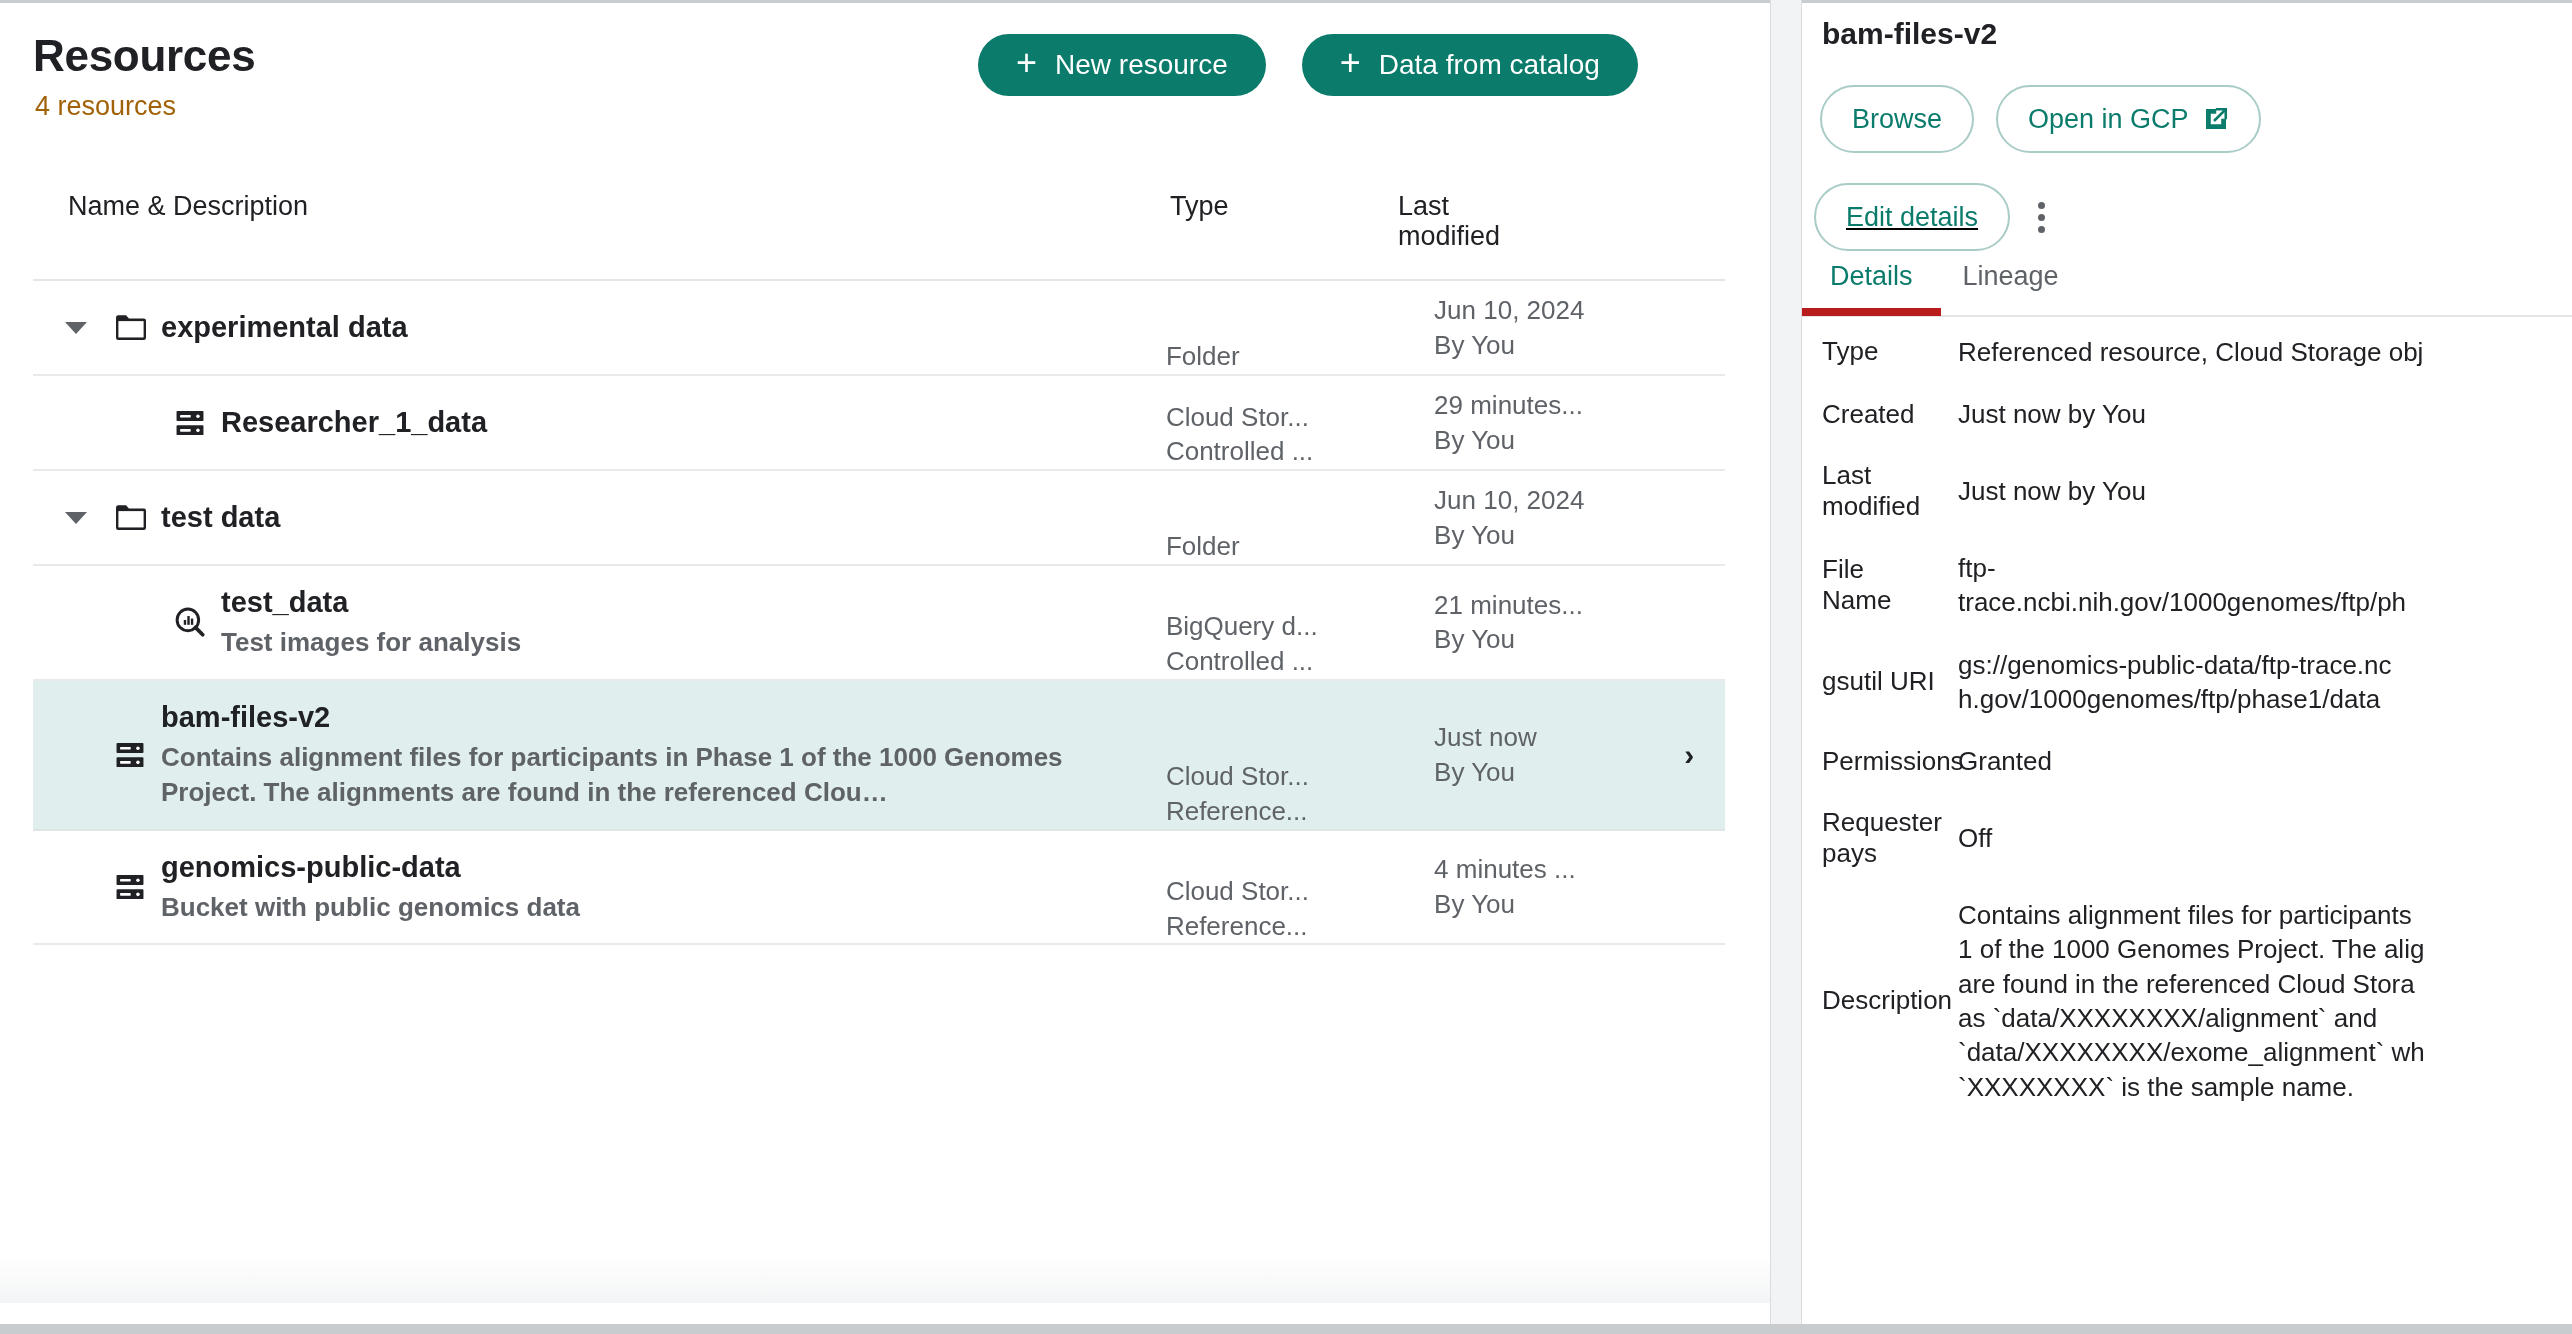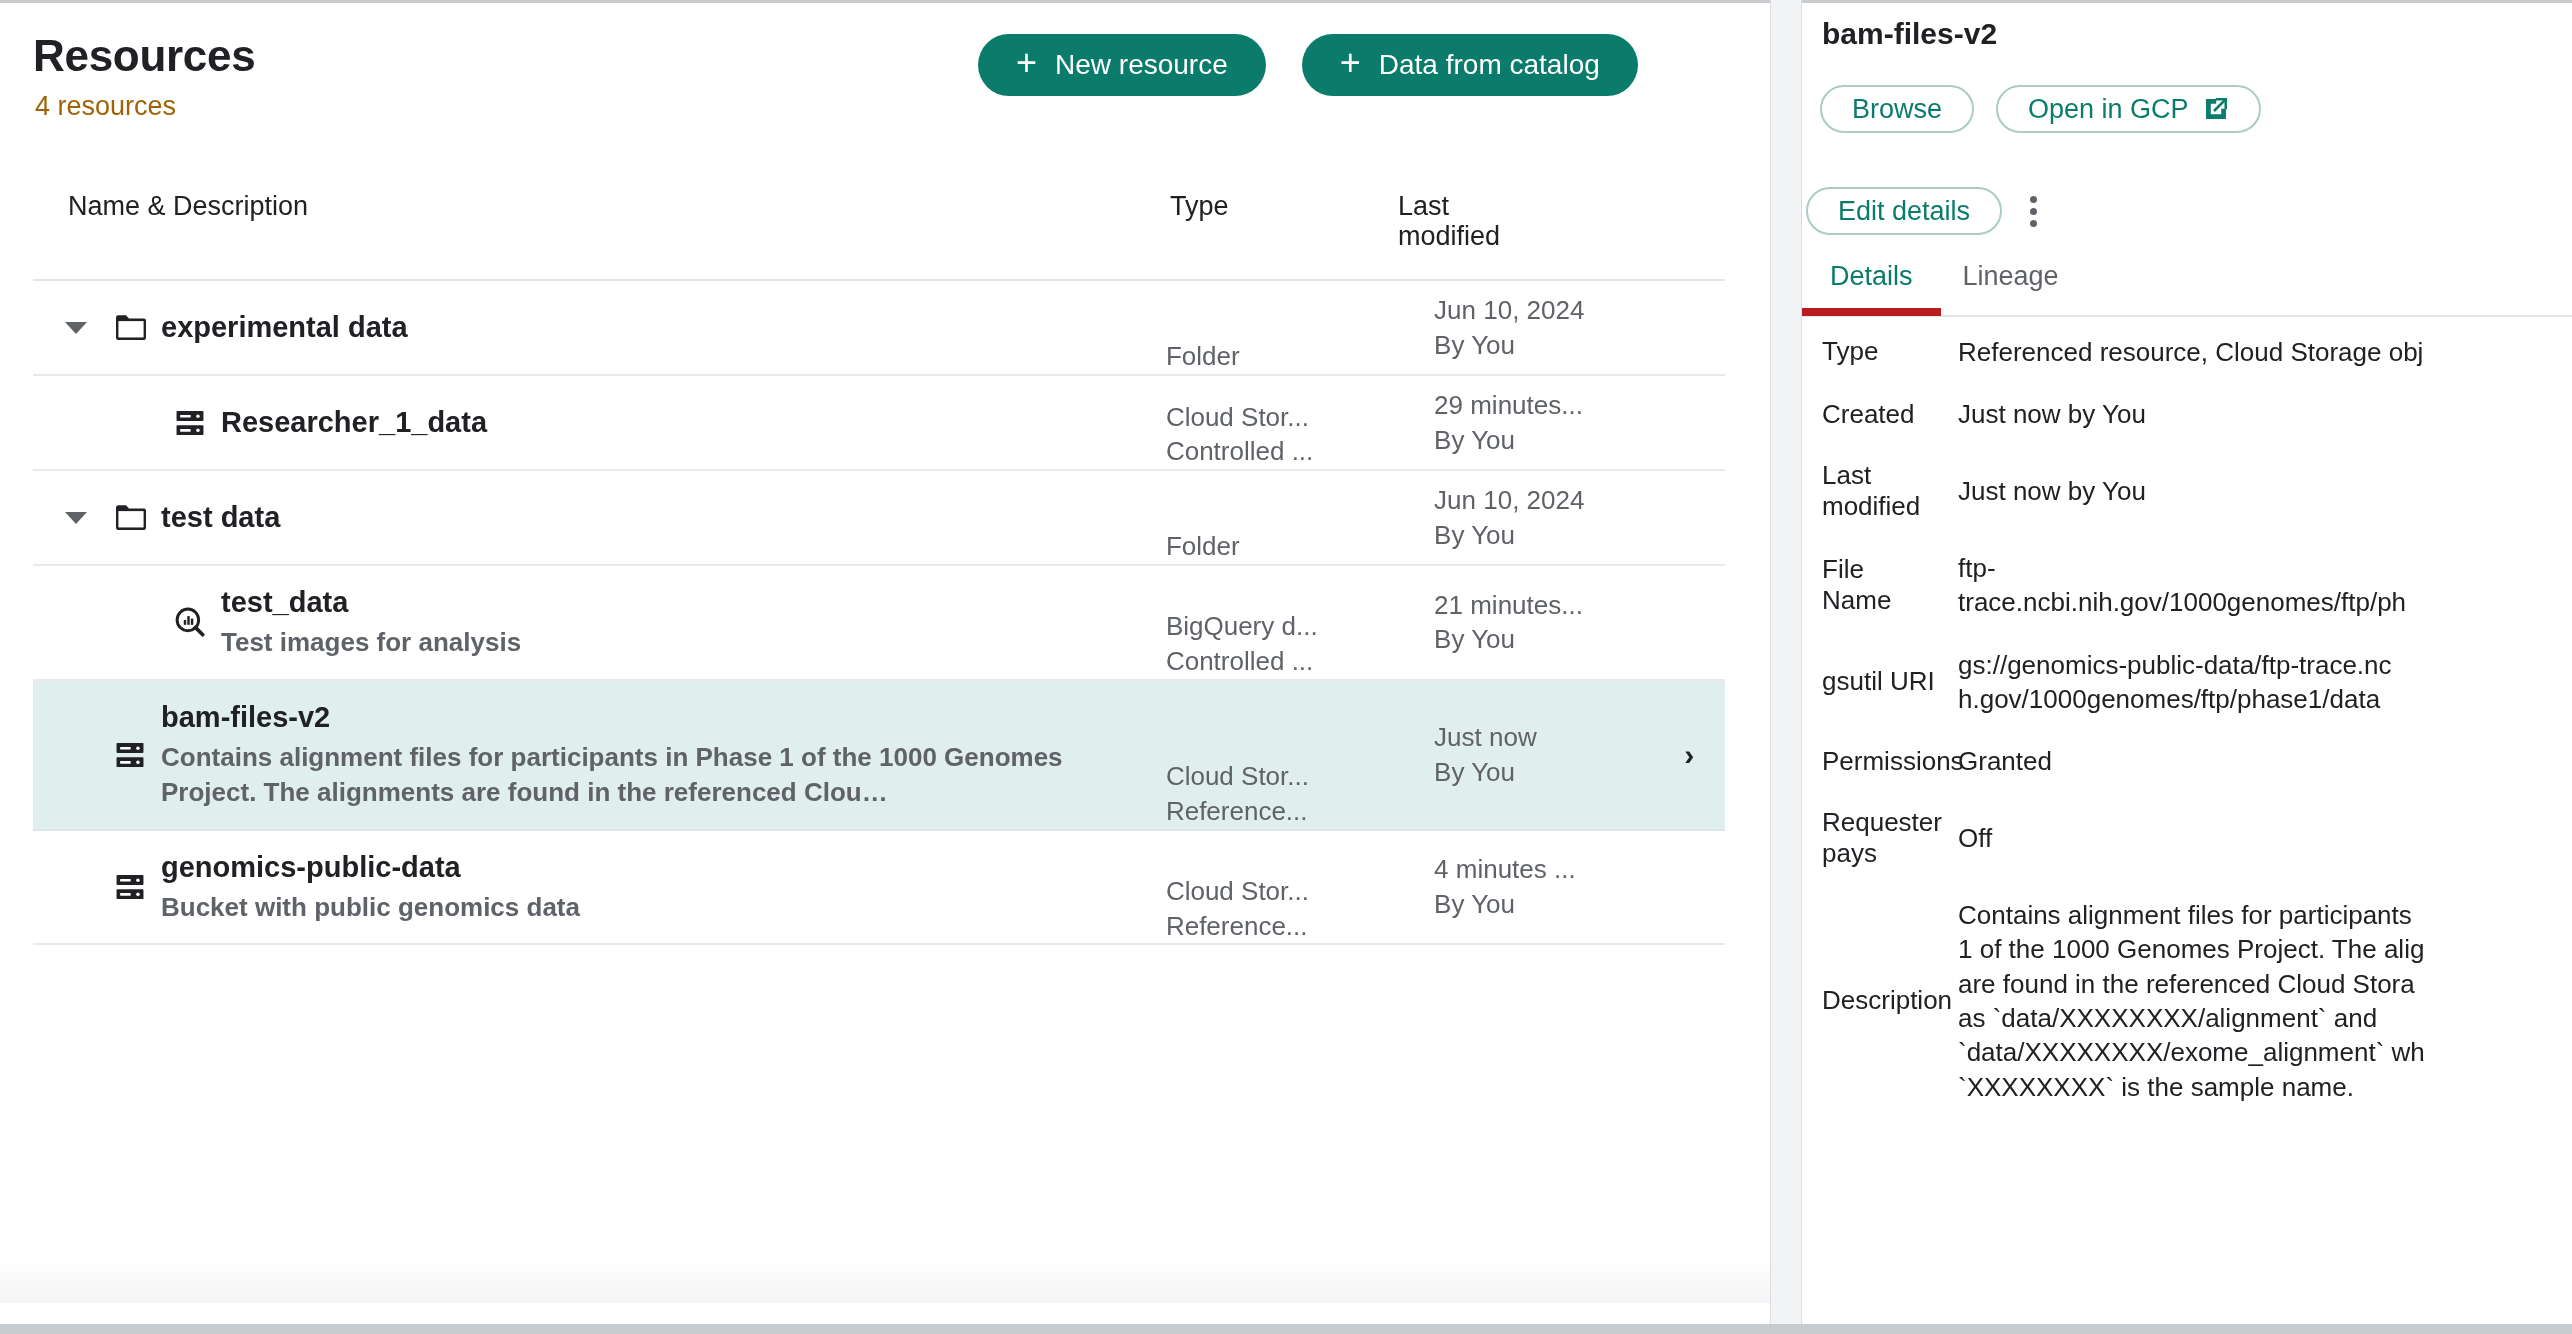--- a/index.html
+++ b/index.html
@@ -215,31 +215,32 @@
   }
   .detail-actions {
     position: absolute;
     left: 18px; top: 82px;
     display: flex;
     align-items: center;
     gap: 22px;
   }
   .detail-actions2 {
     position: absolute;
-    left: 4px; top: 180px;
+    left: 12px; top: 180px;
     display: flex;
     align-items: center;
     gap: 8px;
+    text-decoration: underline;
   }
   .btn-outline {
     border: 2px solid #a9ccc7;
     background: #ffffff;
     color: #0b7b6b;
     border-radius: 40px;
-    height: 48px;
+    height: 68px;
     padding: 8px 30px;
     font-size: 27px;
     font-family: "Liberation Sans", sans-serif;
     display: flex;
     align-items: center;
     gap: 14px;
     cursor: pointer;
     white-space: nowrap;
   }
   .ext-icon { display: inline-block; width: 26px; height: 26px; }

